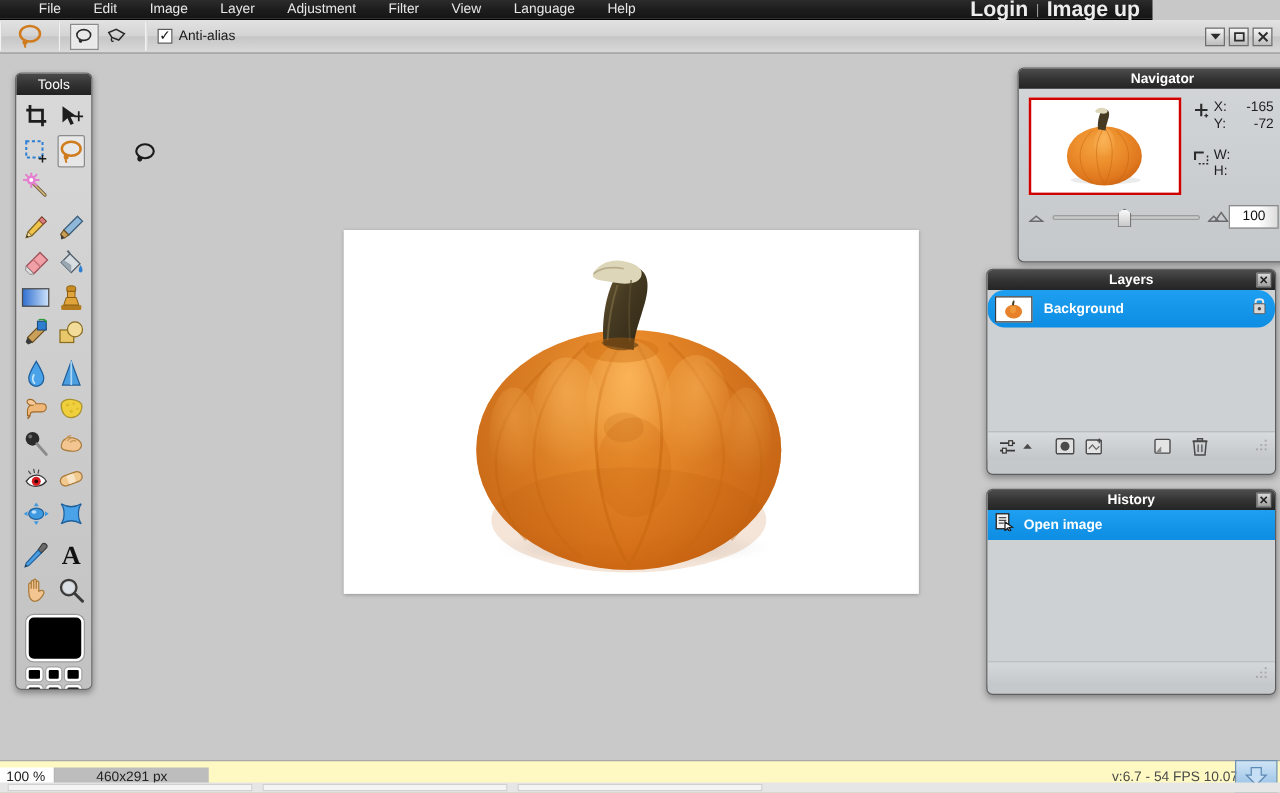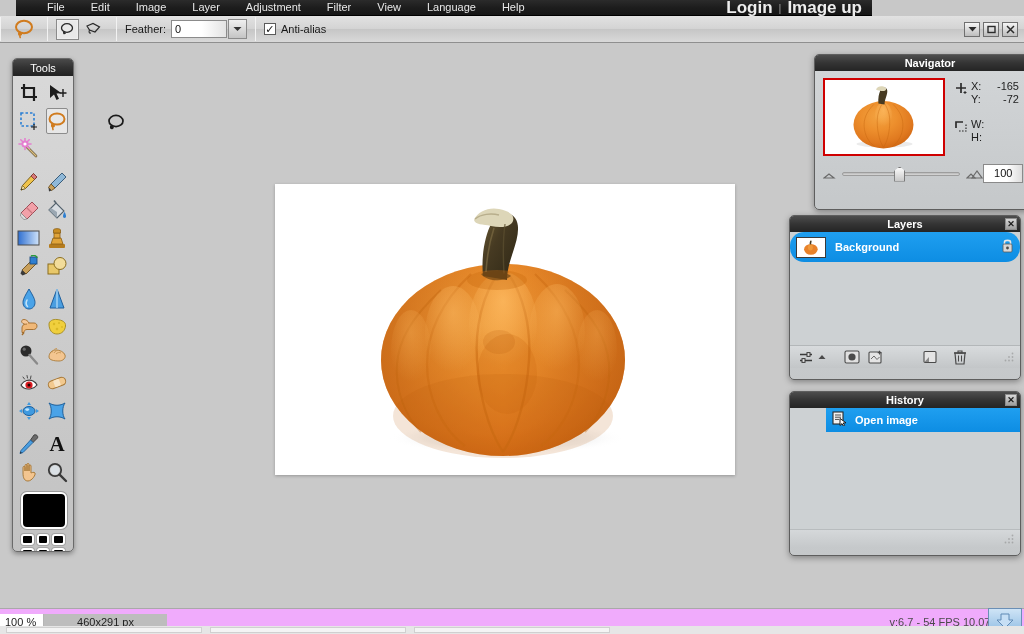--- a/index.html
+++ b/index.html
@@ -6,21 +6,21 @@
   html, body {
     width: 1024px; height: 634px;
     overflow: hidden;
     font-family: "Liberation Sans", sans-serif;
     background: #c8c8c8;
   }
   #app { position: relative; width: 1024px; height: 634px; }
 
   
   .menubar {
-    position: absolute; left: 16px; top: 0; width: 856px; height: 16px;
+    position: absolute; left: 0; top: 0; width: 922px; height: 16px;
     background: linear-gradient(to bottom, #2b2b2b 0%, #1d1d1d 50%, #151515 100%);
     border-bottom: 1px solid #000;
     display: flex; align-items: center;
   }
   .menu-items { display: flex; align-items: center; padding-left: 18px; }
   .menu-item {
     color: #e8e8e8; font-size: 11px; padding: 0 13px; line-height: 15px;
     cursor: default; white-space: nowrap;
   }
   .account { margin-left: auto; display: flex; align-items: center; padding-right: 10px; }
@@ -188,32 +188,32 @@
   .layer-name { font-size: 11px; font-weight: bold; color: #fff; flex: 1; }
   .panel-footer {
     height: 22px; display: flex; align-items: center; padding: 0 6px;
     background: linear-gradient(to bottom,#d8dbdd,#c3c6c8);
   }
   .footer-btn { width: 20px; height: 18px; display: flex; align-items: center; justify-content: center; }
   .grip { margin-left: auto; opacity: 0.55; }
 
   
   #history { left: 789px; top: 391px; height: 165px; }
-  .history-list { background: #cdd1d3; height: 122px; border-bottom: 1px solid #b8bcbe; padding-left: 36px; }
+  .history-list { background: #cdd1d3; height: 122px; border-bottom: 1px solid #b8bcbe; }
   .history-row {
     height: 24px; display: flex; align-items: center; padding: 0 6px;
   }
   .history-row.active { background: linear-gradient(to bottom,#1f9ff0,#0d8de3); }
   .history-label { font-size: 11px; font-weight: bold; color: #fff; margin-left: 7px; }
   .hist-footer { height: 18px; background: linear-gradient(to bottom,#d5d8da,#c5c8ca); display:flex; align-items:center; padding:0 6px; }
 
   
   .statusbar {
     position: absolute; left: 0; top: 608px; width: 1024px; height: 26px;
-    background: #f0abfc; border-top: 1px solid #a9a9a9;
+    background: #fef9c3; border-top: 1px solid #a9a9a9;
     display: flex; align-items: center;
   }
   .status-zoom {
     width: 44px; height: 16px; background: #fff; border-right: 1px solid #b5b5b5;
     font-size: 11px; color: #222; display: flex; align-items: center; padding-left: 5px;
   }
   .status-size {
     width: 123px; height: 16px; background: #bdbdbd;
     font-size: 11px; color: #222; display: flex; align-items: center; justify-content: center;
   }
@@ -274,29 +274,20 @@
         </svg>
       </div>
       <div class="mode-btn">
         <svg width="17" height="15" viewBox="0 0 17 15">
           <path d="M2 4 L8 1.5 L14.5 5 L10 10 L4.5 8 Z" fill="none" stroke="#2a2a2a" stroke-width="1.2"></path>
           <path d="M4.5 8 C3.5 10 4.5 11.5 5.5 11" fill="none" stroke="#2a2a2a" stroke-width="1.1" stroke-linecap="round"></path>
         </svg>
       </div>
     </div>
     <div class="ob-sep"></div>
-    <div class="ob-group">
-      <span class="ob-label">Feather:</span>
-      <div class="feather-input">0</div>
-      <div class="feather-drop">
-        <svg width="9" height="6" viewBox="0 0 9 6">
-          <path d="M0.5 1 L4.5 5 L8.5 1 Z" fill="#333"></path>
-        </svg>
-      </div>
-    </div>
     <div class="ob-sep"></div>
     <div class="ob-group">
       <div class="chk-box">
         <span class="chk-mark">✓</span>
       </div>
       <span class="ob-label">Anti-alias</span>
     </div>
     <div class="win-btns">
       <div class="win-btn">
         <svg width="9" height="7" viewBox="0 0 9 7">

